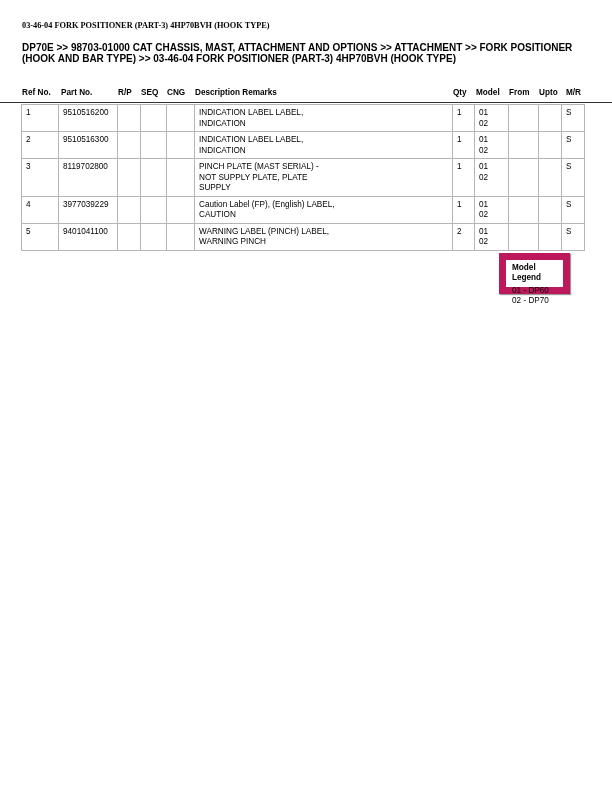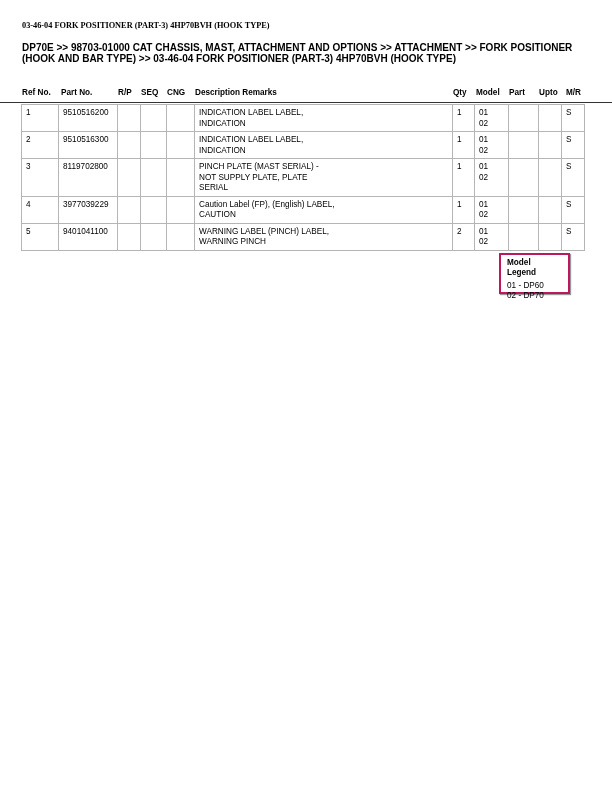--- a/index.html
+++ b/index.html
@@ -28,42 +28,42 @@
     position: absolute; left: 21px; top: 104px;
     border-collapse: collapse; table-layout: fixed;
     font-size: 8.2px;
   }
   table.parts td {
     border: 1px solid #b5b5b5; vertical-align: top;
     padding: 3px 4px 2px 4px; line-height: 10.5px;
   }
   .legend {
     position: absolute; left: 499px; top: 253px; width: 71px; height: 41px;
-    border: 2px solid #be185d; box-shadow: 1px 1px 1px #999;
+    border: 7px solid #be185d; box-shadow: 1px 1px 1px #999;
     font-size: 8.2px; box-sizing: border-box; padding: 3px 6px;
   }
   .legend .lg-title { font-weight: bold; margin-bottom: 3px; line-height: 10px; }
   .legend .lg-item { line-height: 10px; }
 </style>
 </head>
 <body>
 
 <div class="title">03-46-04 FORK POSITIONER (PART-3) 4HP70BVH (HOOK TYPE)</div>
 <div class="breadcrumb">DP70E &gt;&gt; 98703-01000 CAT CHASSIS, MAST, ATTACHMENT AND OPTIONS &gt;&gt; ATTACHMENT &gt;&gt; FORK POSITIONER (HOOK AND BAR TYPE) &gt;&gt; 03-46-04 FORK POSITIONER (PART-3) 4HP70BVH (HOOK TYPE)</div>
 
 <div class="header-row">
   <span style="left:22px">Ref No.</span>
   <span style="left:61px">Part No.</span>
   <span style="left:118px">R/P</span>
   <span style="left:141px">SEQ</span>
   <span style="left:167px">CNG</span>
   <span style="left:195px">Description Remarks</span>
   <span style="left:453px">Qty</span>
   <span style="left:476px">Model</span>
-  <span style="left:509px">Part</span>
+  <span style="left:509px">From</span>
   <span style="left:539px">Upto</span>
   <span style="left:566px">M/R</span>
 </div>
 <div class="header-line"></div>
 
 <table class="parts">
   <colgroup>
     <col style="width:37px">
       <col style="width:59px">
       <col style="width:23px">
@@ -117,21 +117,21 @@
       </tr>
       <tr>
         <td>3</td>
         <td>8119702800</td>
         <td></td>
         <td></td>
         <td></td>
         <td>
           <div>PINCH PLATE (MAST SERIAL) -</div>
           <div>NOT SUPPLY PLATE, PLATE</div>
-          <div>SERIAL</div>
+          <div>SUPPLY</div>
         </td>
         <td>1</td>
         <td>
           <div>01</div>
           <div>02</div>
         </td>
         <td></td>
         <td></td>
         <td>S</td>
       </tr>

